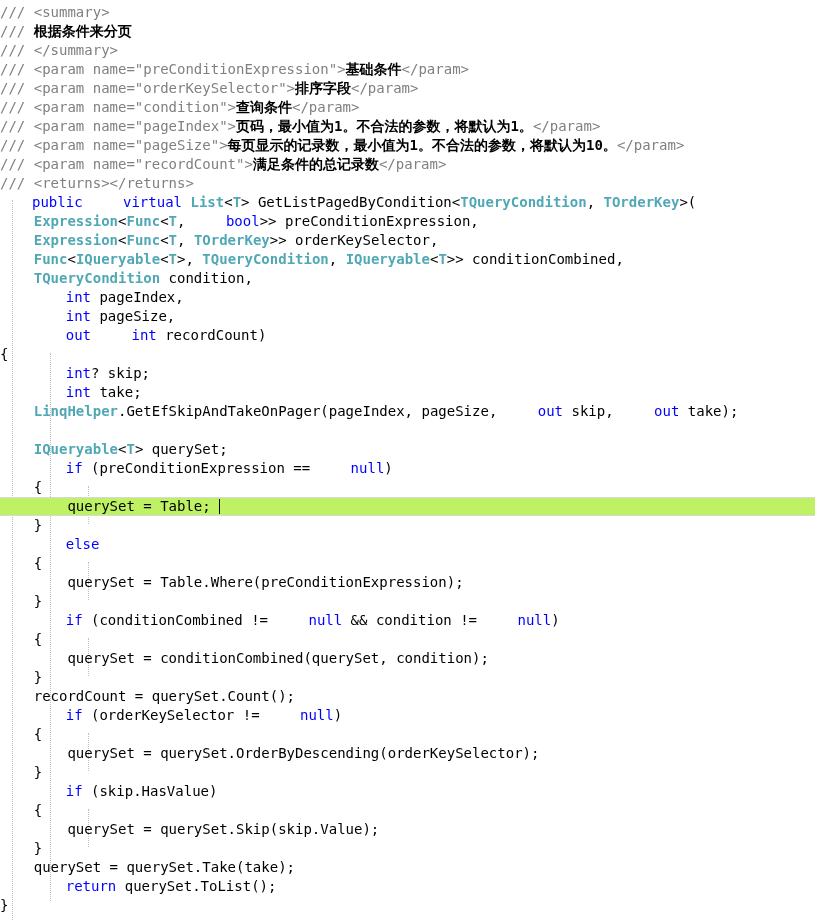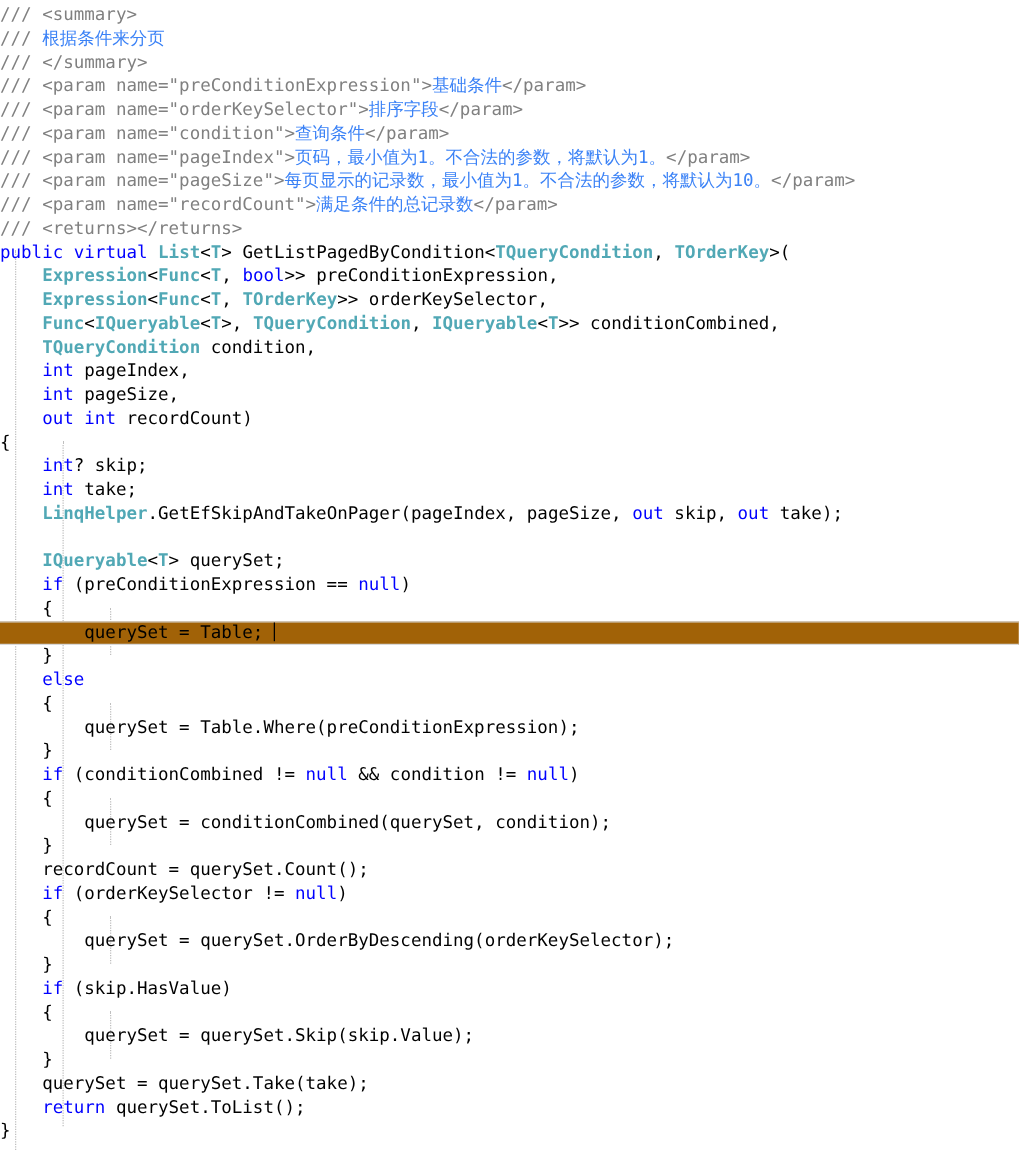--- a/index.html
+++ b/index.html
@@ -46,32 +46,32 @@
 
   .ln {
     position: relative;
     height: 19px;
     line-height: 19px;
     white-space: pre;
   }
 
   
   .cm    { color: #808080; }   
-  .cmt   { color: #3b82f6; }   
-  .kw    { color: #0000ff; }   
+  .cmt   { color: #000000; font-weight: bold; }   
+  .kw    { color: #0000ff; margin-left: 32px; }   
   .ty    { color: #51a8b5; font-weight: bold; }   
   .id    { color: #000000; }   
 
   
   .ln.current {
     border-top: 1px solid #d8d8d8;
     border-bottom: 1px solid #d8d8d8;
     height: 17px;
     line-height: 17px;
-    background: #a16207;
+    background: #bef264;
   }
   .caret {
     display: inline-block;
     width: 1px;
     height: 15px;
     background: #000000;
     vertical-align: -3px;
   }
 </style>
 </head>

